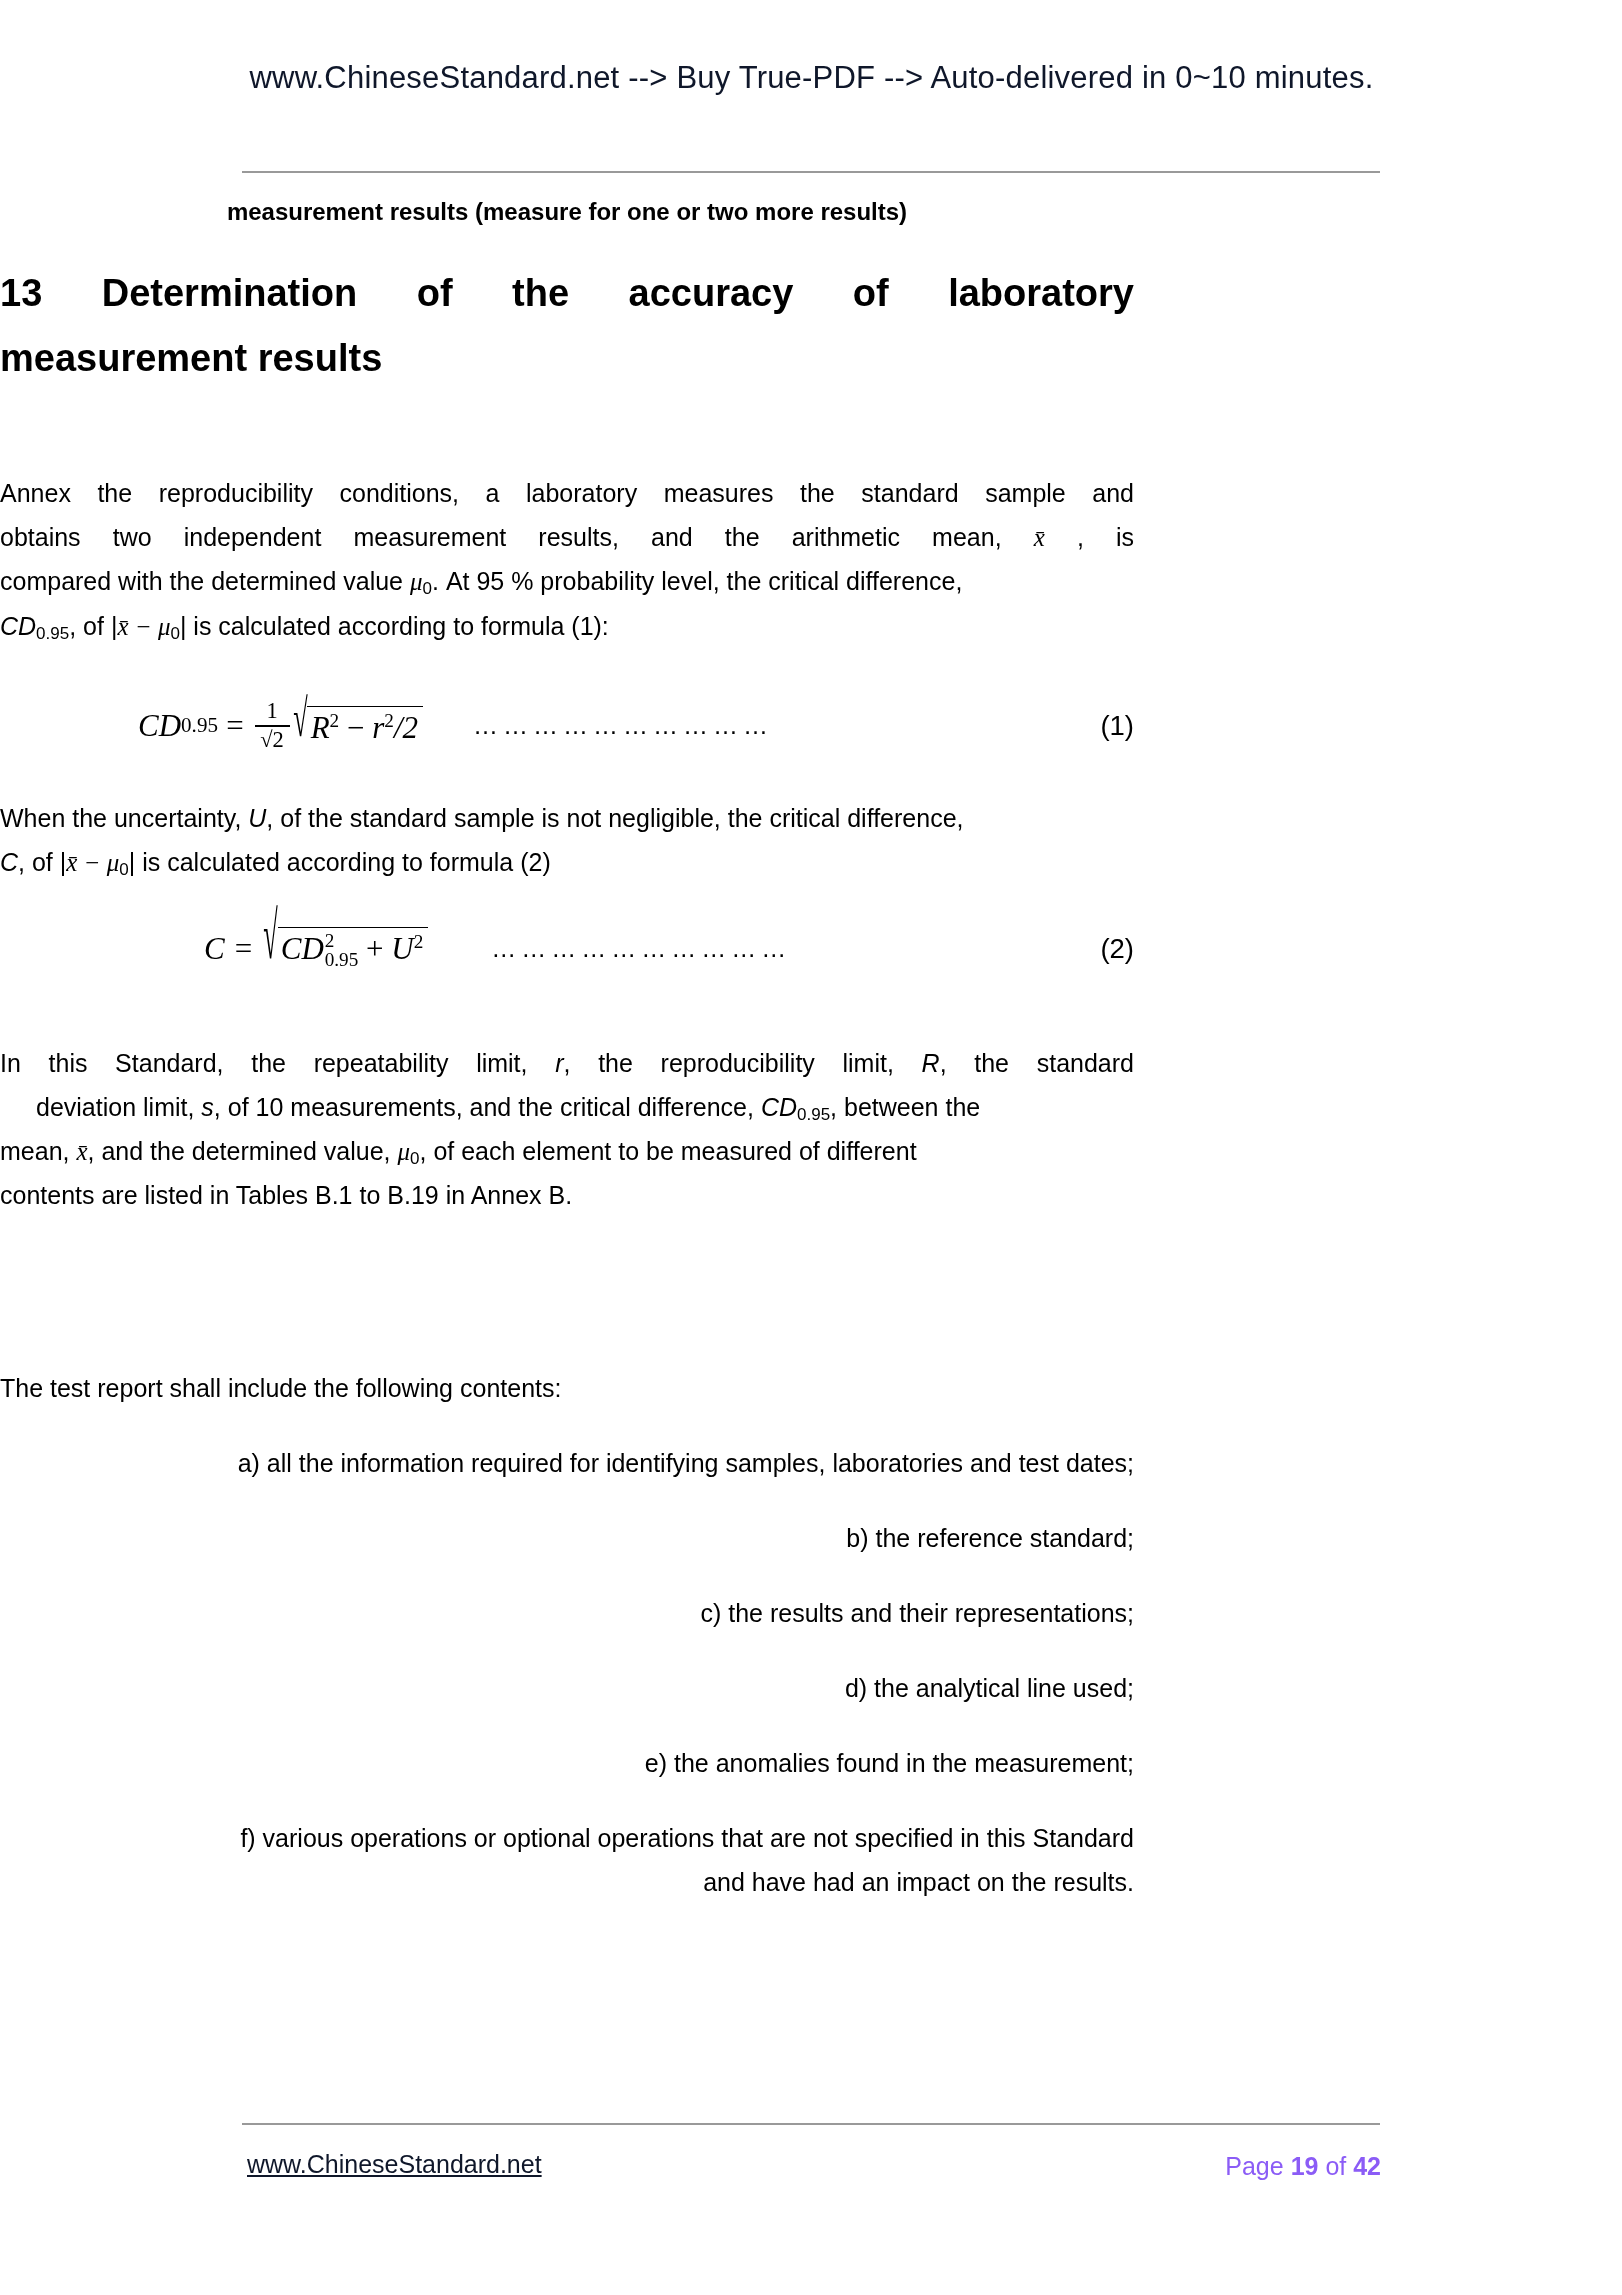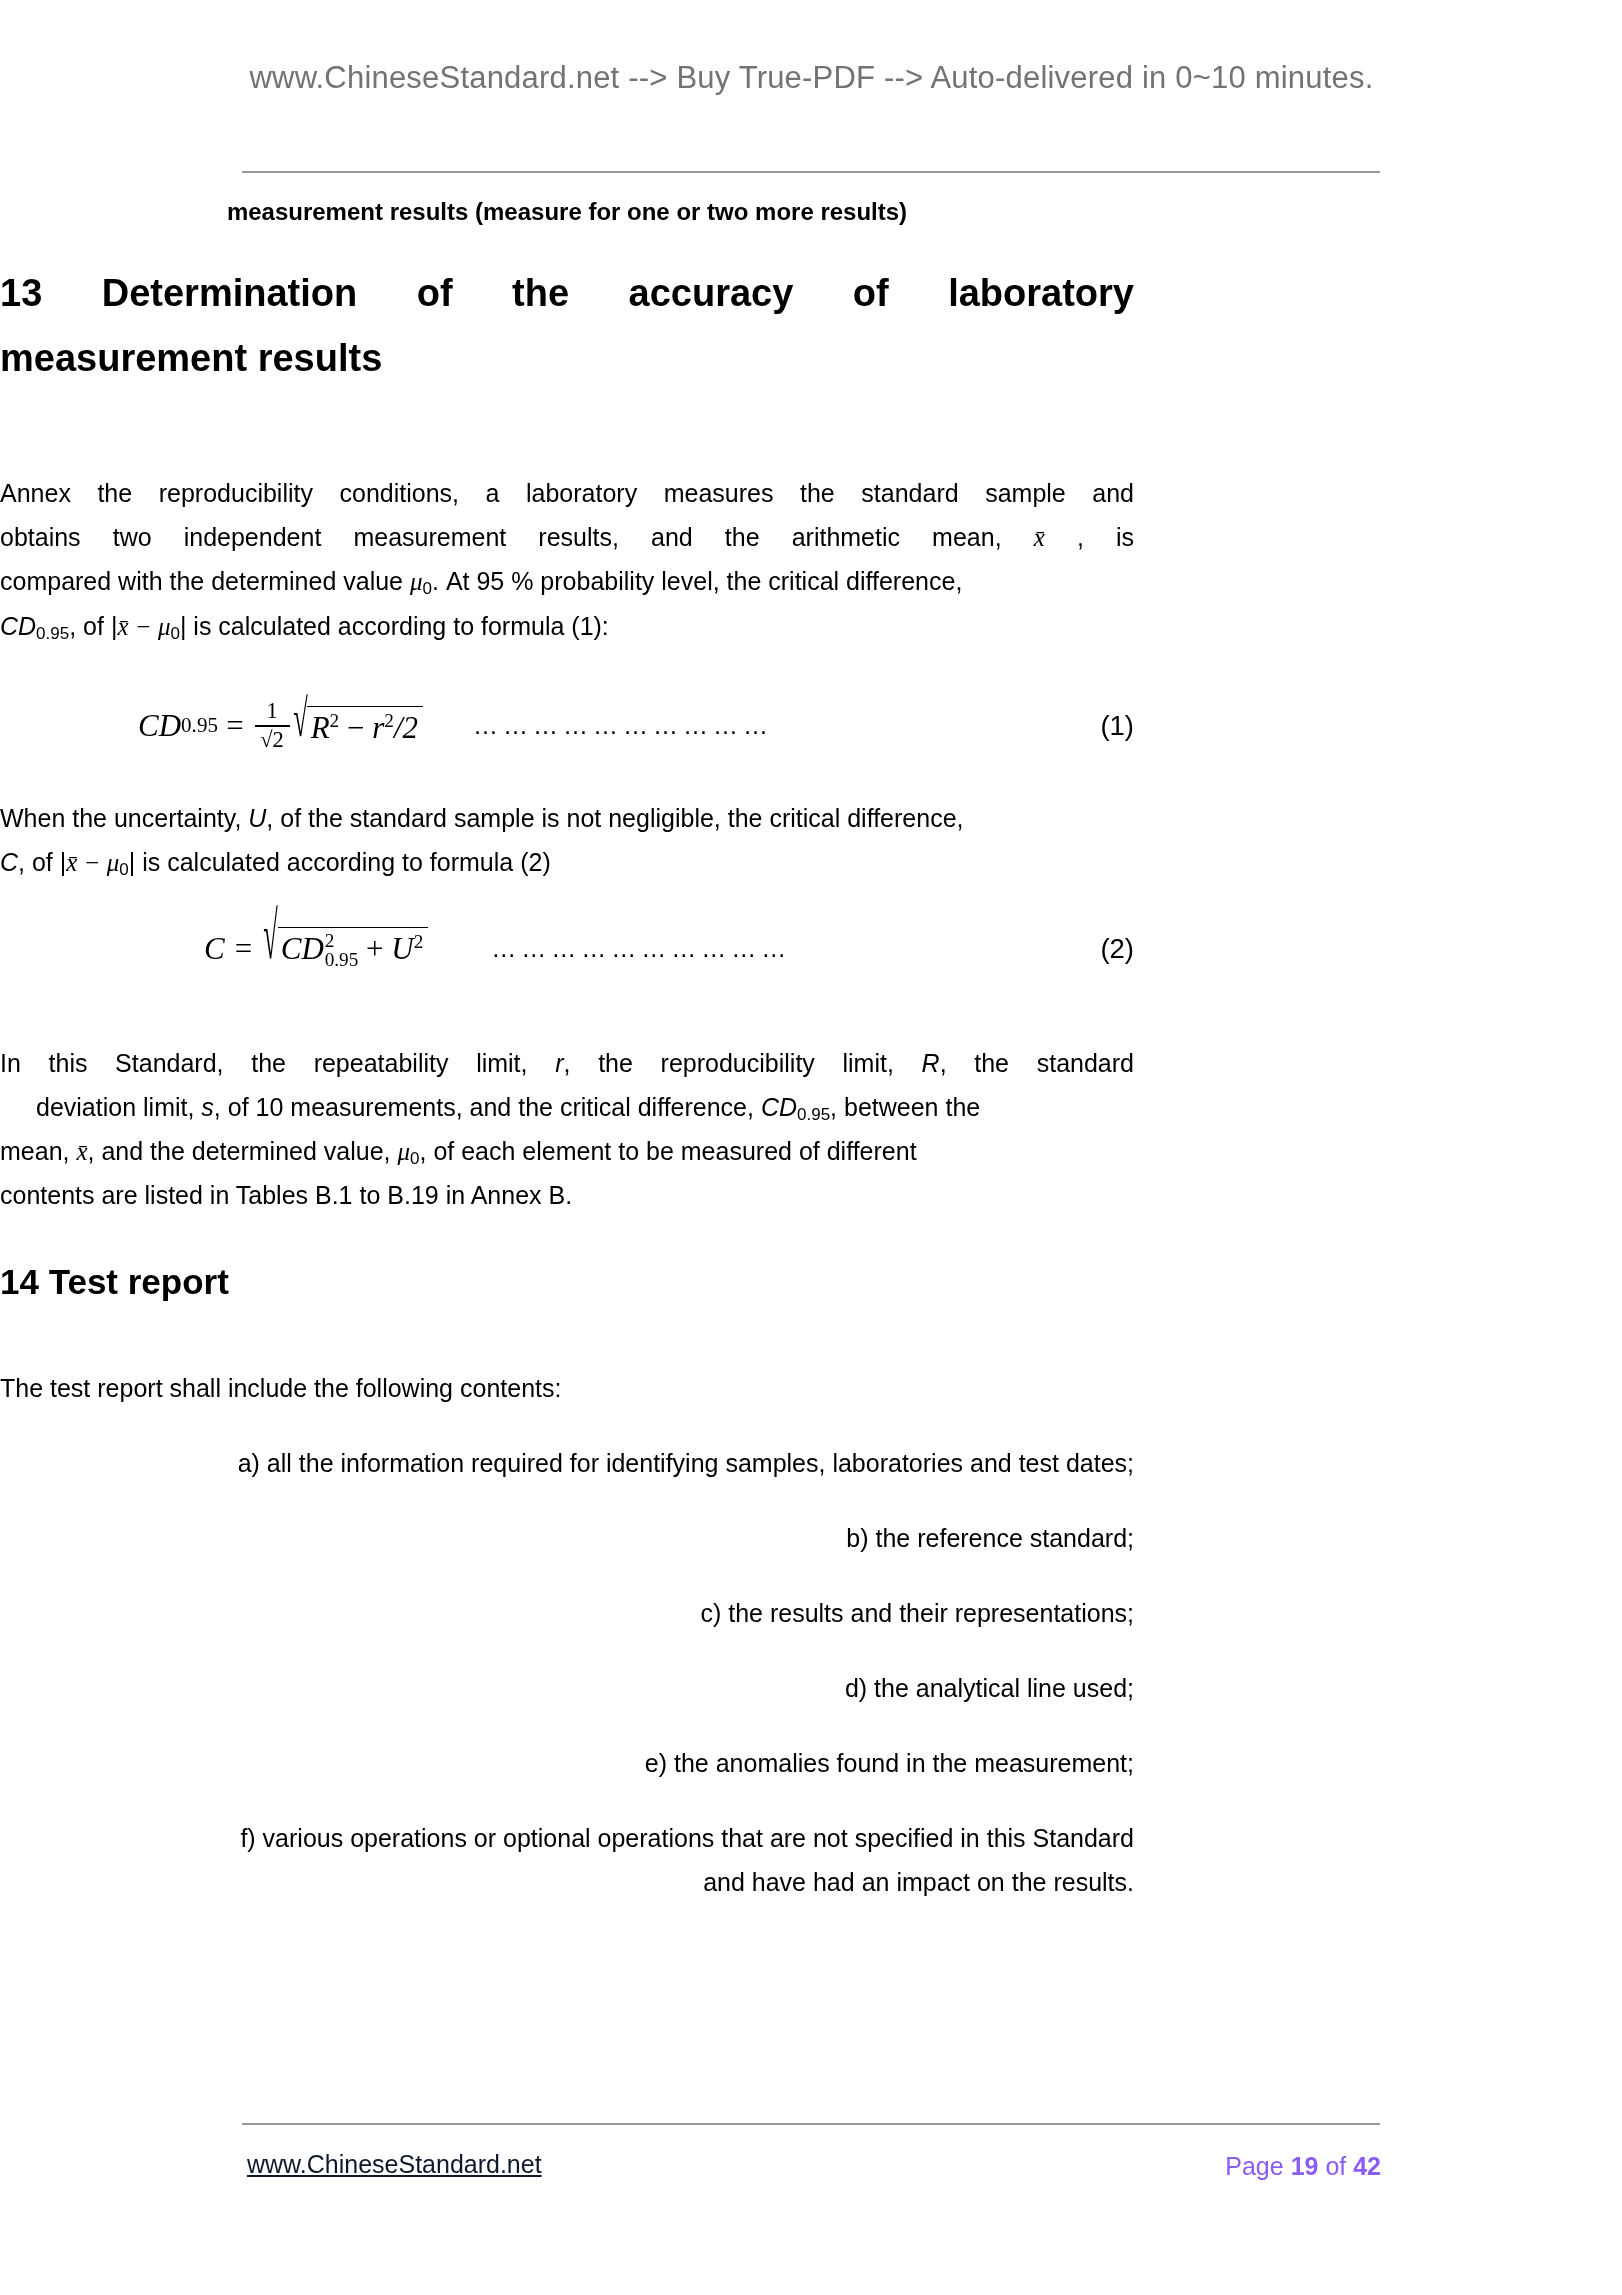--- a/index.html
+++ b/index.html
@@ -20,21 +20,21 @@
     overflow: hidden;
   }
 
   
   .wm-line1 {
     position: absolute;
     left: 0; right: 0;
     top: 60px;
     text-align: center;
     font-size: 31px;
-    color: #737373;
+    color: #0f172a;
     letter-spacing: 0.2px;
     white-space: nowrap;
   }
   .wm-line2 {
     position: absolute;
     left: 0; right: 0;
     top: 113px;
     text-align: center;
     font-size: 25px;
     color: #666666;
@@ -322,21 +322,20 @@
     <span>In this Standard, the repeatability limit, </span><span class="mi-sans">r</span><span>, the reproducibility limit, </span><span class="mi-sans">R</span><span>, the standard</span>
   </p>
   <p class="body" style="top:1085px;margin-left:36px;">
     <span>deviation limit, </span><span class="mi-sans">s</span><span>, of 10 measurements, and the critical difference, </span><span class="mi-sans">CD</span><sub>0.95</sub><span>, between the</span>
   </p>
   <p class="body" style="top:1129px;">
     <span>mean, </span><span class="mi">x̄</span><span>, and the determined value, </span><span class="mi">μ</span><sub>0</sub><span>, of each element to be measured of different</span>
   </p>
   <p class="body" style="top:1173px;">contents are listed in Tables B.1 to B.19 in Annex B.</p>
 
-  <h1 class="sec-simple" style="top:1261px;">14 Test report</h1>
 
   <p class="body" style="top:1366px;">The test report shall include the following contents:</p>
 
   <p class="li" style="top:1441px;">a) all the information required for identifying samples, laboratories and test dates;</p>
   <p class="li" style="top:1516px;">b) the reference standard;</p>
   <p class="li" style="top:1591px;">c) the results and their representations;</p>
   <p class="li" style="top:1666px;">d) the analytical line used;</p>
   <p class="li" style="top:1741px;">e) the anomalies found in the measurement;</p>
   <p class="li" style="top:1816px;">
     <span>f) various operations or optional operations that are not specified in this Standard</span>

